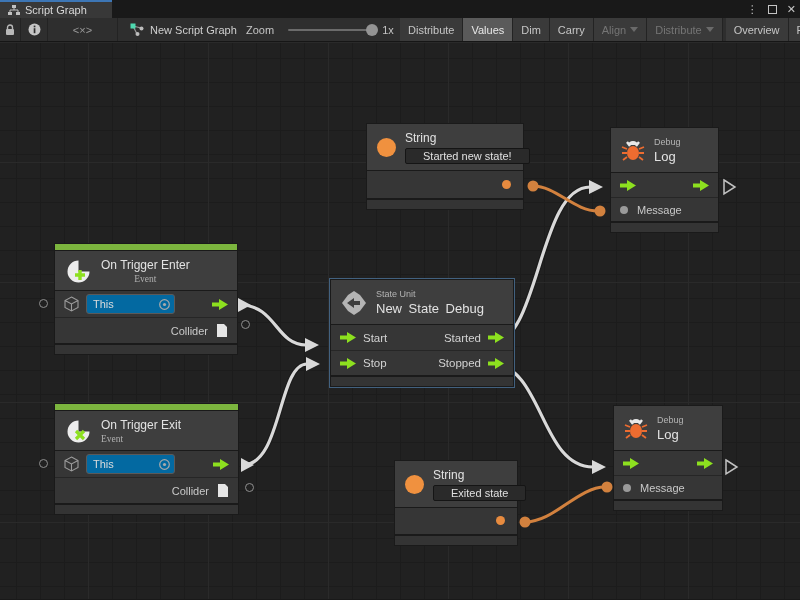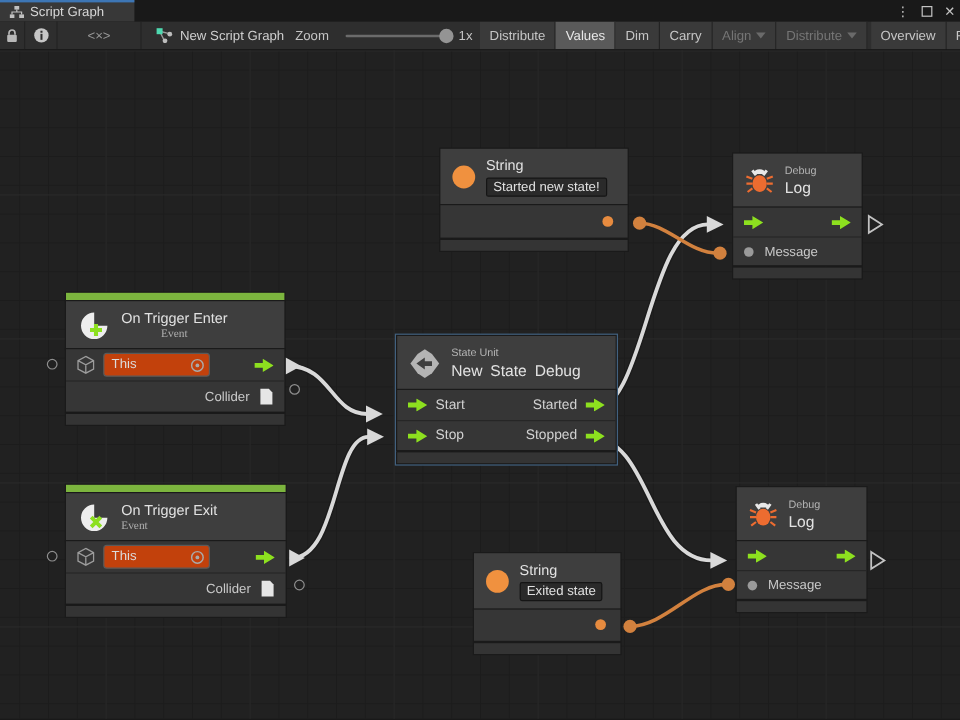--- a/index.html
+++ b/index.html
@@ -62,37 +62,37 @@
   .sec { box-shadow:0 0 0 1px #1a1a1a; }
   .n-header { background:#3e3e3e; display:flex; align-items:center; gap:9px; padding:0 10px; }
   .n-body { background:#363636; }
   .n-footer { background:#343434; margin-top:2px; height:9px; }
   .greenbar { height:7px; background:#7CB53E; box-shadow:0 0 0 1px #1a1a1a; }
   .ntitle { font-size:12px; color:#e2e2e2; }
   .nkind  { font-size:9px;  color:#b4b4b4; margin-bottom:2px; }
   .nsub   { font-size:9.5px; color:#b0b0b0; margin-top:2px;font-family:Liberation Serif, serif; }
   .big    { font-size:13px; color:#e2e2e2; }
   .vfield { margin-top:3px; background:#2a2a2a; border:1px solid #151515; border-radius:2px;
-            padding:1px 5px; font-size:11px; color:#e0e0e0; white-space:nowrap; }
+            padding:1px 17px; font-size:11px; color:#e0e0e0; white-space:nowrap; }
   .orange-circle { width:19px; height:19px; border-radius:50%; background:#F0913F; flex:none; }
   .prow { display:flex; align-items:center; height:24px; padding:0 9px;
           border-top:1px solid #262626; font-size:11px; color:#c9c9c9; }
   .prow:first-child { border-top:none; }
   .spread { justify-content:space-between; }
   .gray-dot { width:8px; height:8px; border-radius:50%; background:#9a9a9a; }
   .port-dot { width:9px; height:9px; border-radius:50%; background:#E78B3F; }
   .free-port { position:absolute; width:9px; height:9px; border-radius:50%;
                border:1.5px solid #8f8f8f; }
   .arrow-ico { display:block; }
   .srow { display:flex; align-items:center; justify-content:space-between; height:25px;
           padding:0 9px; border-top:1px solid #262626; font-size:11.5px; color:#d2d2d2; }
   .srow:first-child { border-top:none; }
   .pgrp { display:flex; align-items:center; gap:7px; }
   .this-field { display:flex; align-items:center; justify-content:space-between;
-                width:89px; height:20px; background:#c2410c; border:1px solid #5a5a5a;
+                width:89px; height:20px; background:#0369a1; border:1px solid #5a5a5a;
                 border-radius:3px; padding:0 3px 0 6px; font-size:11px; color:#dcdcdc; }
   .wordspace { word-spacing:3px; }
 </style>
 </head>
 <body>
 
 <div class="tabbar">
   <div class="tab">
     <svg width="12" height="11" viewBox="0 0 12 11">
       <rect x="4" y="0" width="4" height="3" fill="#c0c0c0"></rect>

